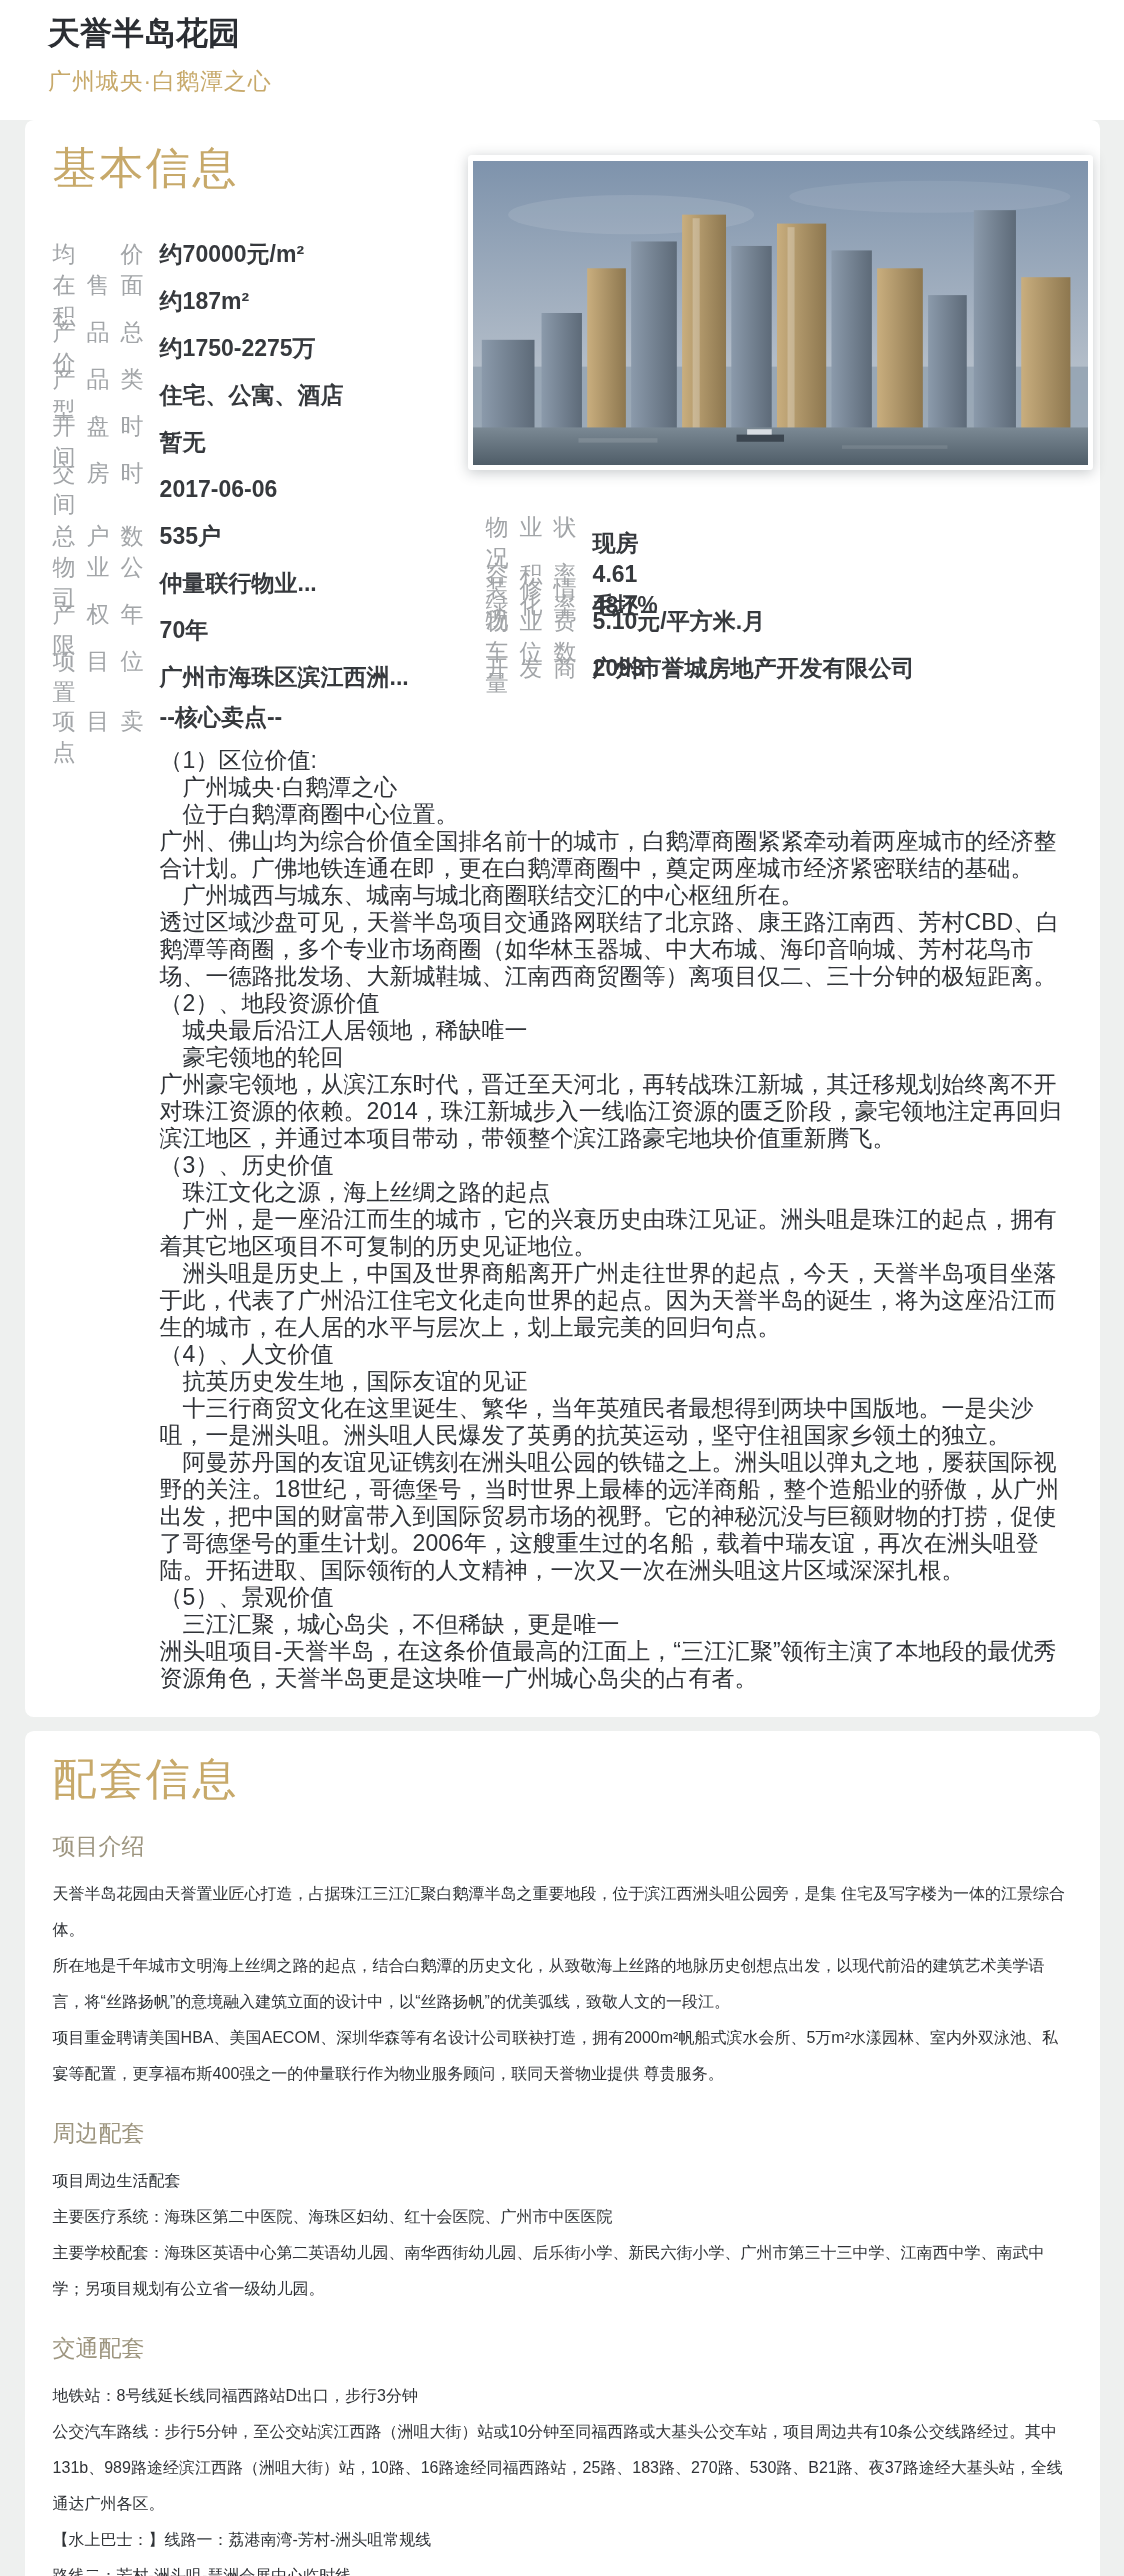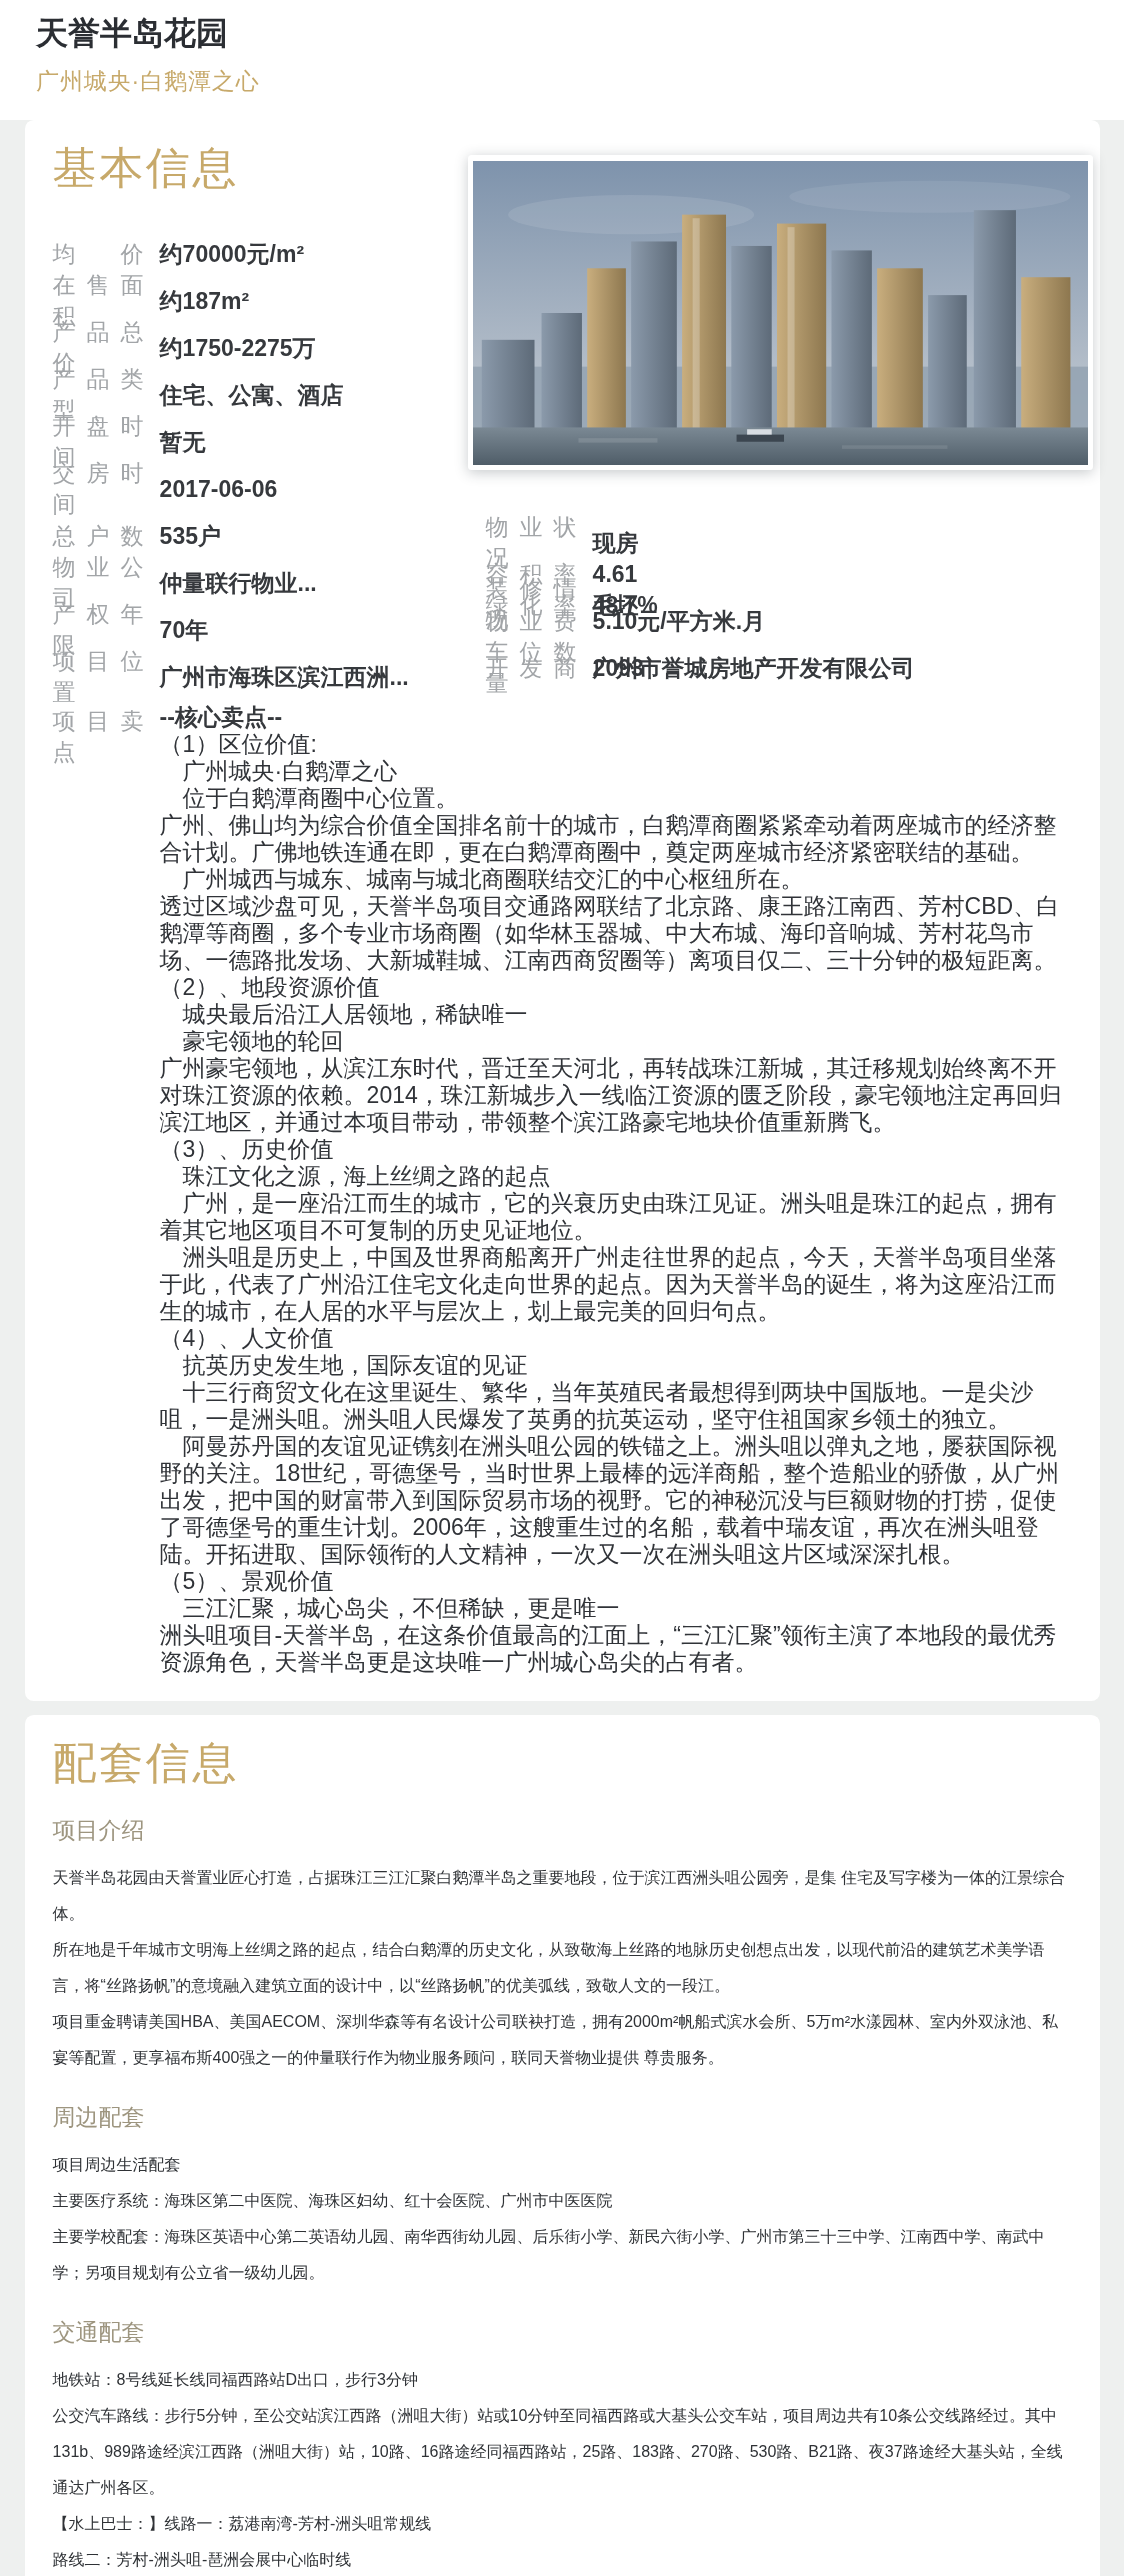--- a/index.html
+++ b/index.html
@@ -3,21 +3,21 @@
 <meta charset="utf-8">
 <style>
   html,body{margin:0;padding:0;}
   body{
     width:1125px;height:2576px;overflow:hidden;
     background:#eef0ef;
     font-family:"Liberation Sans","DejaVu Sans",sans-serif;
     -webkit-font-smoothing:antialiased;
   }
   
-  .page-header{background:#ffffff;padding:14px 0 23px 36px;}
+  .page-header{background:#ffffff;padding:14px 0 23px 48px;}
   .page-title{font-size:32px;font-weight:700;color:#2b2e33;line-height:1.2;margin:0;}
   .page-subtitle{font-size:23px;color:#c7a96a;margin-top:14px;letter-spacing:0.9px;}
   
   .card{
     background:#ffffff;margin:0 24.6px;border-radius:8.8px;
     padding:23px 28px 24.6px 28px;position:relative;
   }
   .card+.card{margin-top:14px;}
   .card-heading{
     margin:0;font-size:44px;line-height:1.15;font-weight:500;
@@ -35,21 +35,21 @@
   .fields-right{position:absolute;left:461px;top:392px;width:589px;}
   .fr-row{display:flex;align-items:flex-start;height:47px;flex-direction:column;}
   .pair{display:flex;align-items:center;}
   .pair.first{width:308px;flex:none;}
   .pair.second{flex:1;}
   
   .sellpoints{display:flex;margin-top:3.5px;align-items:flex-start;justify-content:flex-end;}
   .sellpoints .lbl{margin-top:1.8px;}
   .sell-body{flex:1;font-size:23px;line-height:27px;color:#303338;}
   .sell-first{font-weight:700;color:#36393d;}
-  .sell-text{white-space:pre-wrap;margin-top:0;}
+  .sell-text{white-space:pre-wrap;margin-top:16px;}
   
   .photo{
     position:absolute;top:35px;right:7px;width:615px;height:304px;
     background:#fff;padding:5.3px;border-radius:3.5px;
     box-shadow:0 2.6px 12.3px rgba(40,50,60,.25);margin:0;
   }
   .photo svg{display:block;width:100%;height:100%;}
   
   .fsection-label{font-size:23px;color:#9d957f;margin-top:26px;}
   .fsection-body{margin-top:14px;}

